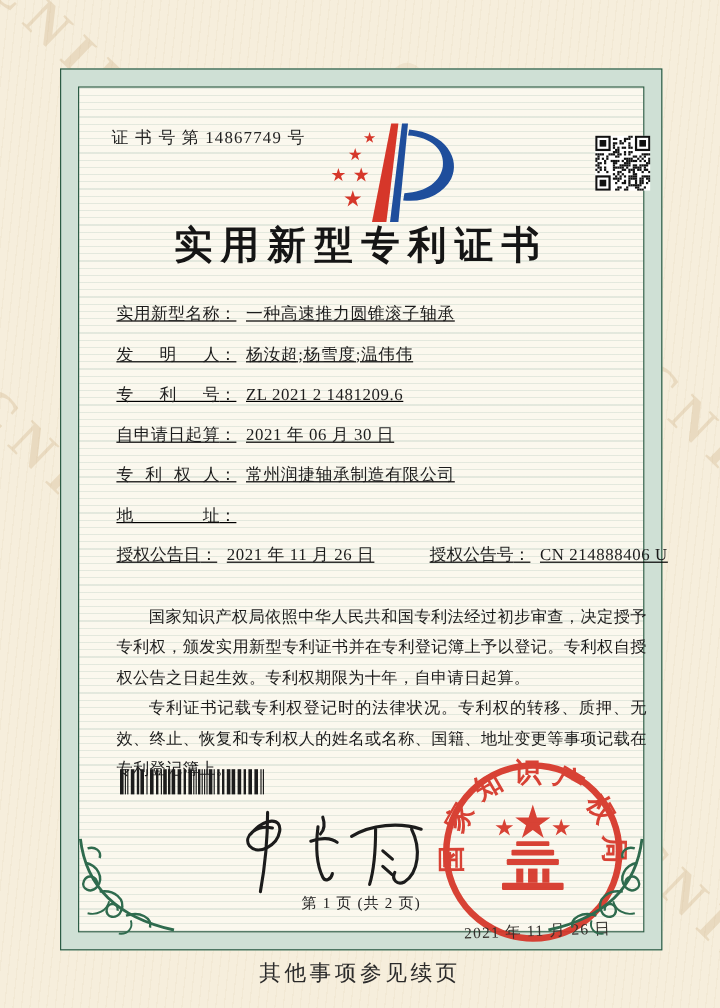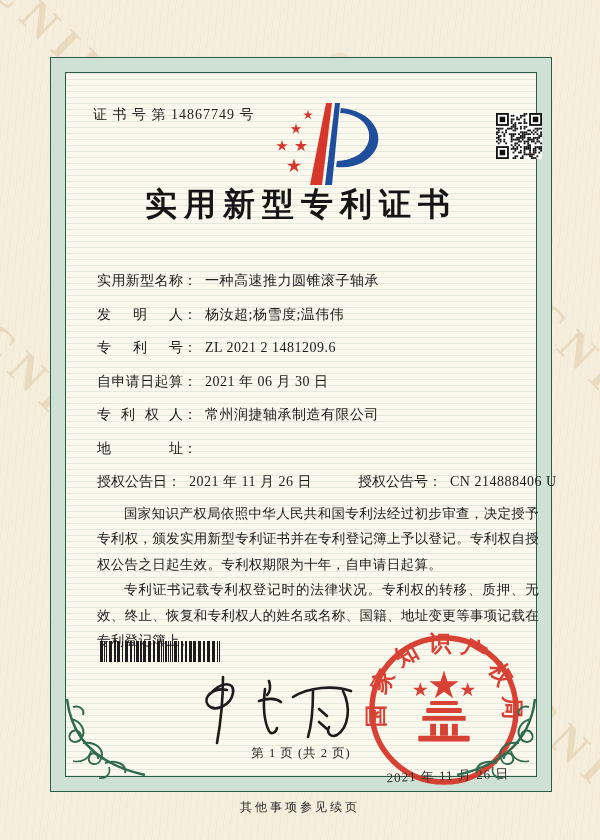--- a/index.html
+++ b/index.html
@@ -41,21 +41,21 @@
 
   .logo { position:absolute; left:198px; top:26px; width:122px; height:90px; }
   .qr   { position:absolute; left:430px; top:40px; width:46px; height:46px; }
 
   .title {
     position:absolute; left:0; top:110px; width:100%;
     text-align:center; font-size:32px; font-weight:bold;
     letter-spacing:7px; color:#151515;
   }
 
-  .fields { position:absolute; left:31px; top:199px; width:440px; }
+  .fields { position:absolute; left:31px; top:180px; width:440px;text-decoration:underline; }
   .frow { display:flex; align-items:baseline; margin-bottom:15.5px; font-size:14px; color:#1c1c1c; white-space:nowrap; }
   .flabel { display:inline-block; width:86px; text-align:justify; text-align-last:justify; }
   .fcolon { margin-right:8px; }
   .fvalue { letter-spacing:.5px; }
   .grant-no { margin-left:46px; display:flex; align-items:baseline; }
 
   .paras { position:absolute; left:31px; top:428px; width:442px; }
   .paras p {
     font-size:13.5px; line-height:1.88; color:#1b1b1b;
     text-indent:2em; text-align:justify; letter-spacing:.3px;
@@ -83,21 +83,21 @@
     transform:rotate(-2deg); text-align:center; white-space:nowrap;
   }
 
   .page-num {
     position:absolute; left:0; bottom:14px; width:100%;
     text-align:center; font-size:12.5px; color:#222; letter-spacing:1px;
   }
 
   .cont-note {
     position:absolute; left:0; top:799px; width:100%;
-    text-align:center; font-size:12px; color:#2a2a2a; letter-spacing:3px;
+    text-align:center; font-size:18px; color:#2a2a2a; letter-spacing:3px;
   }
 
   .corner { position:absolute; width:96px; height:96px; pointer-events:none; }
   .corner.bl { left:-5px; bottom:-5px; }
   .corner.br { right:-5px; bottom:-5px; transform:scaleX(-1); }
 </style>
 </head>
 <body>
 
 <div class="sheet">

